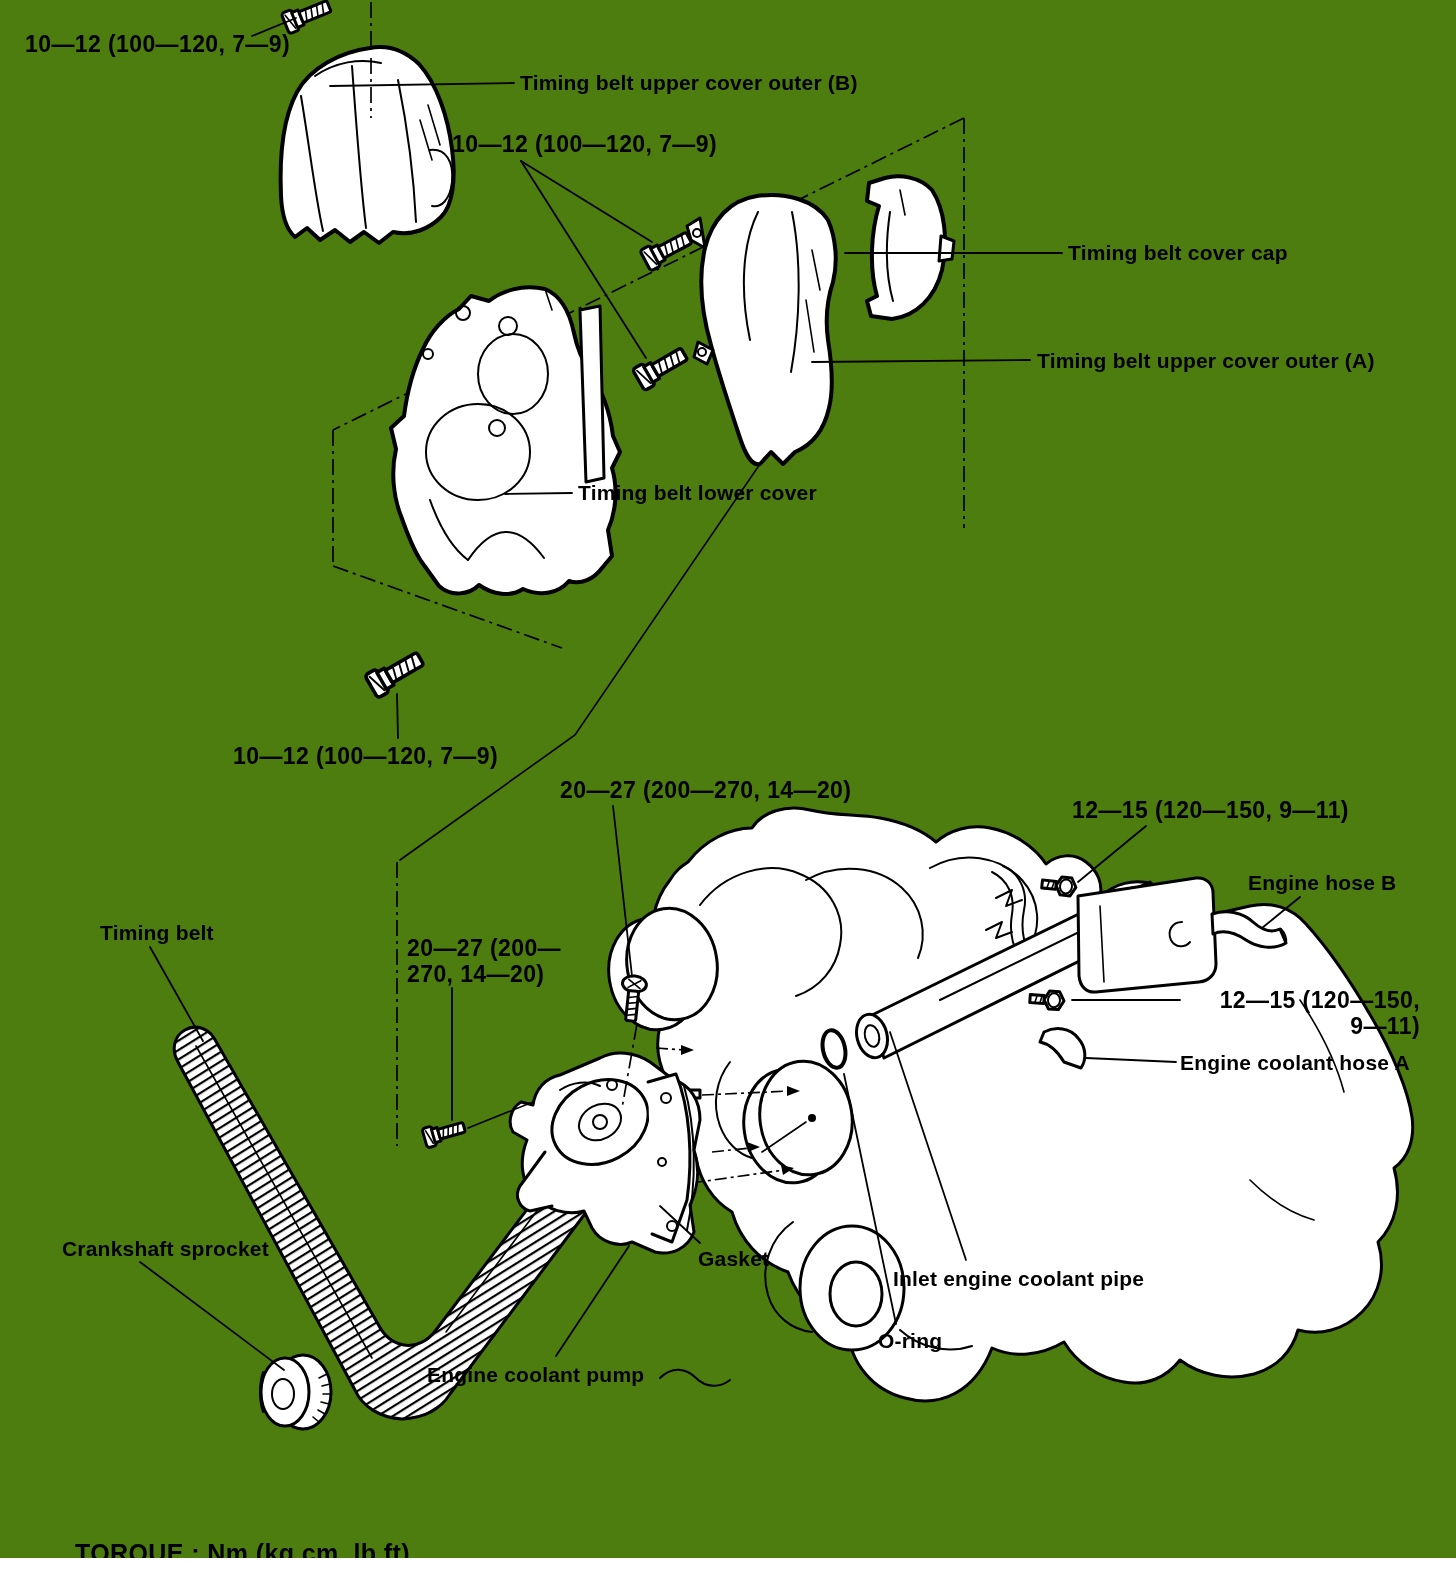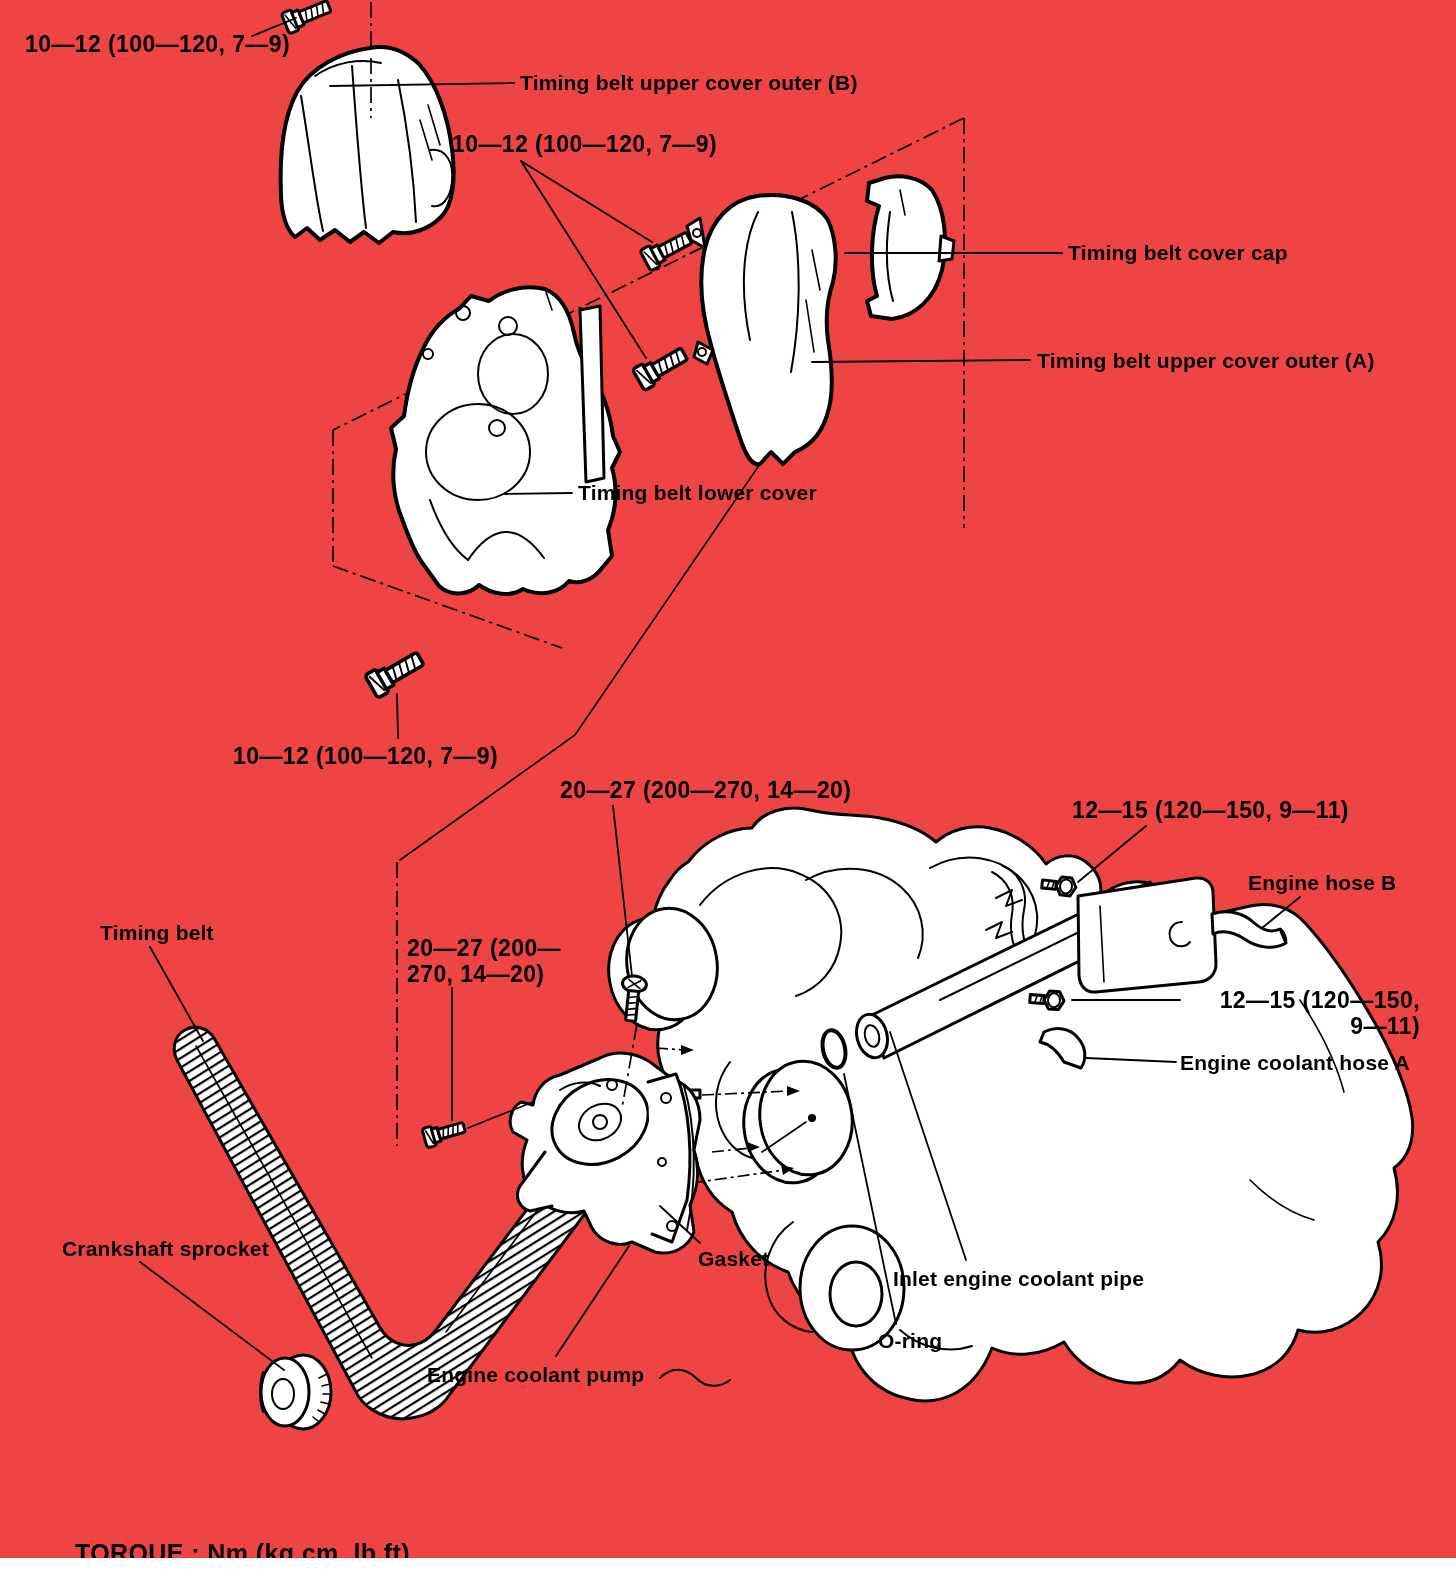--- a/index.html
+++ b/index.html
@@ -1,17 +1,17 @@
 <!DOCTYPE html>
 <html><head>
 <meta charset="utf-8">
 <style>
   html,body{margin:0;padding:0;background:#ffffff;}
   .stage{
-    position:relative;width:1456px;height:1558px;background:#ef4444;overflow:hidden;
+    position:relative;width:1456px;height:1558px;background:#4d7c0f;overflow:hidden;
     font-family:"Liberation Sans",sans-serif;
   }
   svg{display:block}
   
   .part{fill:#ffffff;stroke:#000;stroke-width:3;stroke-linejoin:round;stroke-linecap:round}
   .part-thick{fill:#ffffff;stroke:#000;stroke-width:4;stroke-linejoin:round;stroke-linecap:round}
   .detail{fill:none;stroke:#000;stroke-width:2;stroke-linejoin:round;stroke-linecap:round}
   .thin{fill:none;stroke:#000;stroke-width:1.6;stroke-linecap:round}
   .leader{fill:none;stroke:#000;stroke-width:1.8;stroke-linecap:round}
   .cline{fill:none;stroke:#000;stroke-width:1.7;stroke-dasharray:16 5 3 5}

